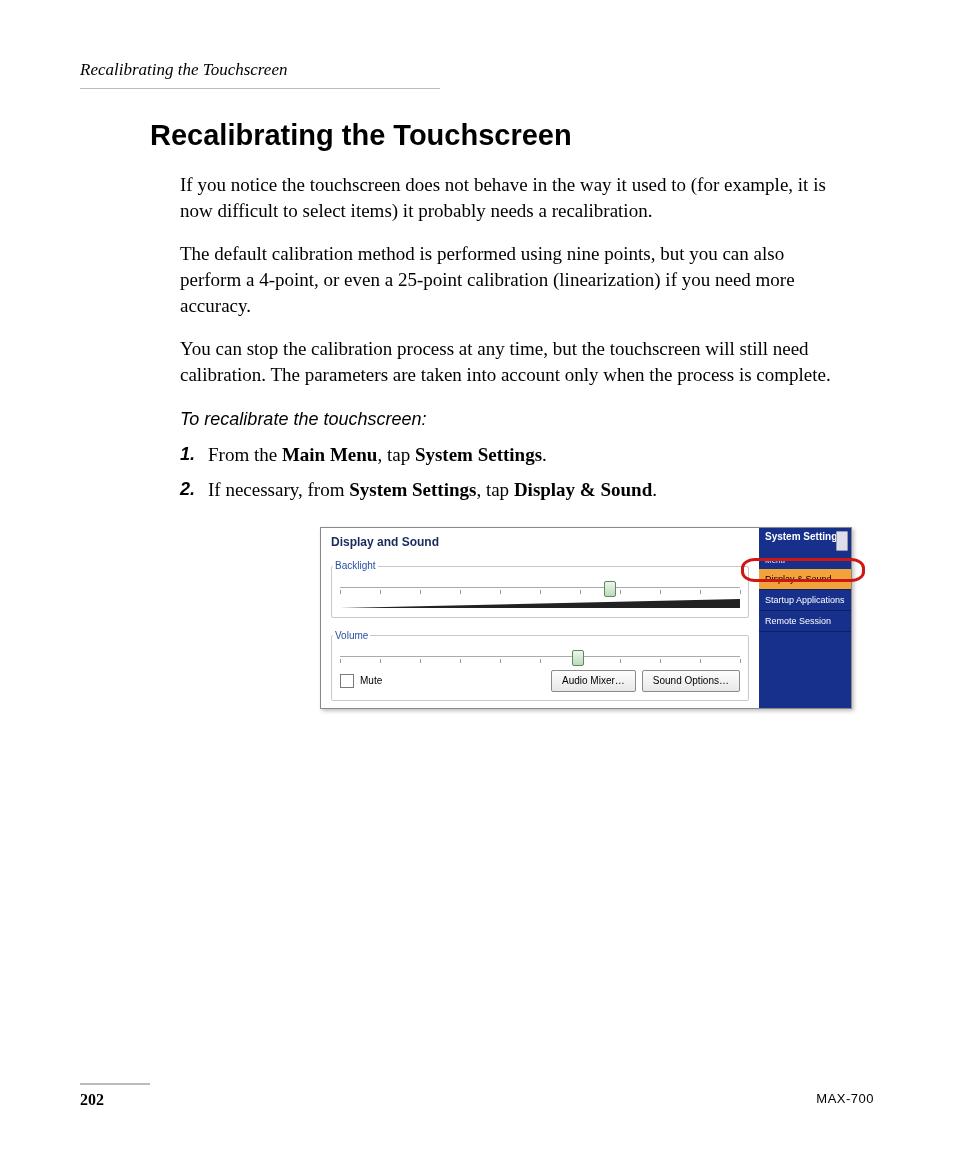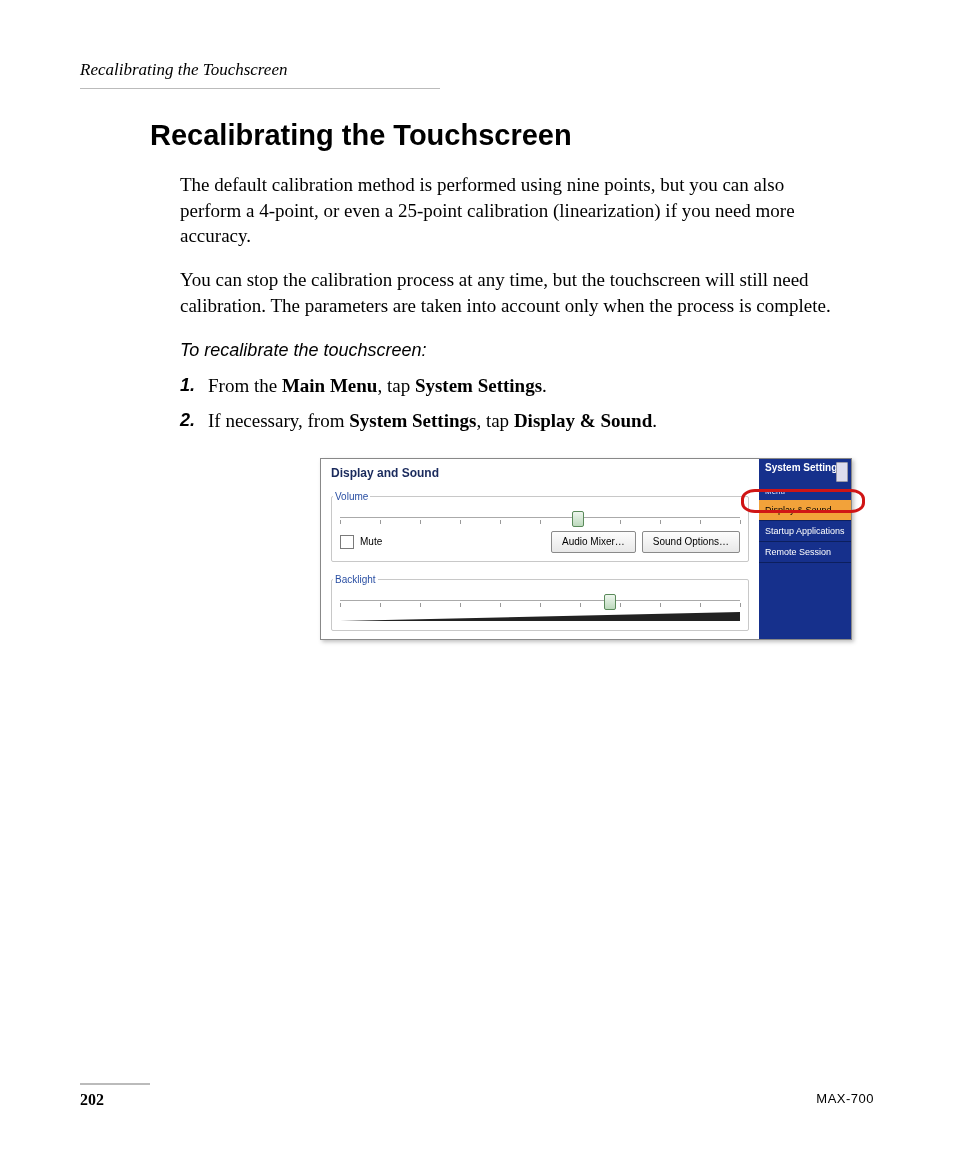--- a/index.html
+++ b/index.html
@@ -247,20 +247,21 @@
 </head>
 <body>
 
 <div class="page">
   <div class="header-section">Recalibrating the Touchscreen</div>
   <hr class="header-rule">
 
   <h1 class="main-heading">Recalibrating the Touchscreen</h1>
 
   <div class="body-text">
+    <p>If you notice the touchscreen does not behave in the way it used to (for example, it is now difficult to select items) it probably needs a recalibration.</p>
     <p>The default calibration method is performed using nine points, but you can also perform a 4-point, or even a 25-point calibration (linearization) if you need more accuracy.</p>
     <p>You can stop the calibration process at any time, but the touchscreen will still need calibration. The parameters are taken into account only when the process is complete.</p>
 
     <div class="subhead">To recalibrate the touchscreen:</div>
 
     <div class="step">
       <div class="step-num">1.</div>
       <div class="step-text">
         <span>From the </span><span class="b">Main Menu</span><span>, tap </span><span class="b">System Settings</span><span>.</span>
       </div>
@@ -270,20 +271,48 @@
       <div class="step-num">2.</div>
       <div class="step-text">
         <span>If necessary, from </span><span class="b">System Settings</span><span>, tap </span><span class="b">Display &amp; Sound</span><span>.</span>
       </div>
     </div>
 
     <div class="shot-wrap">
       <div class="shot">
         <div class="shot-left">
           <div class="ds-title">Display and Sound</div>
+
+          <div class="group">
+            <span class="group-label">Backlight</span>
+            <div class="group-box">
+              <div class="slider-track">
+                <div class="slider-line"></div>
+                <div class="ticks">
+                  <span style="left:0%"></span>
+                    <span style="left:10%"></span>
+                    <span style="left:20%"></span>
+                    <span style="left:30%"></span>
+                    <span style="left:40%"></span>
+                    <span style="left:50%"></span>
+                    <span style="left:60%"></span>
+                    <span style="left:70%"></span>
+                    <span style="left:80%"></span>
+                    <span style="left:90%"></span>
+                    <span style="left:100%"></span>
+                </div>
+                <div class="thumb" style="left:66%"></div>
+              </div>
+              <div class="wedge">
+                <svg viewBox="0 0 400 10" preserveAspectRatio="none">
+                    <polygon points="0,9 400,0 400,9" fill="#222"></polygon>
+                  </svg>
+              </div>
+            </div>
+          </div>
 
           <div class="group">
             <span class="group-label">Volume</span>
             <div class="group-box">
               <div class="slider-track">
                 <div class="slider-line"></div>
                 <div class="ticks">
                   <span style="left:0%"></span>
                     <span style="left:10%"></span>
                     <span style="left:20%"></span>
@@ -300,48 +329,20 @@
               </div>
               <div class="vol-row">
                 <span class="chk"></span>
                 <span>Mute</span>
                 <span class="spacer"></span>
                 <span class="btn">Audio Mixer…</span>
                 <span class="btn">Sound Options…</span>
               </div>
             </div>
           </div>
-
-          <div class="group">
-            <span class="group-label">Backlight</span>
-            <div class="group-box">
-              <div class="slider-track">
-                <div class="slider-line"></div>
-                <div class="ticks">
-                  <span style="left:0%"></span>
-                    <span style="left:10%"></span>
-                    <span style="left:20%"></span>
-                    <span style="left:30%"></span>
-                    <span style="left:40%"></span>
-                    <span style="left:50%"></span>
-                    <span style="left:60%"></span>
-                    <span style="left:70%"></span>
-                    <span style="left:80%"></span>
-                    <span style="left:90%"></span>
-                    <span style="left:100%"></span>
-                </div>
-                <div class="thumb" style="left:66%"></div>
-              </div>
-              <div class="wedge">
-                <svg viewBox="0 0 400 10" preserveAspectRatio="none">
-                    <polygon points="0,9 400,0 400,9" fill="#222"></polygon>
-                  </svg>
-              </div>
-            </div>
-          </div>
         </div>
 
         <div class="shot-right">
           <div class="sr-title">
             <span>System Settings</span>
             <span class="sr-icon"></span>
           </div>
           <div class="sr-menu">Menu</div>
           <div class="sr-item sel">Display &amp; Sound</div>
           <div class="sr-item blue">Startup Applications</div>

